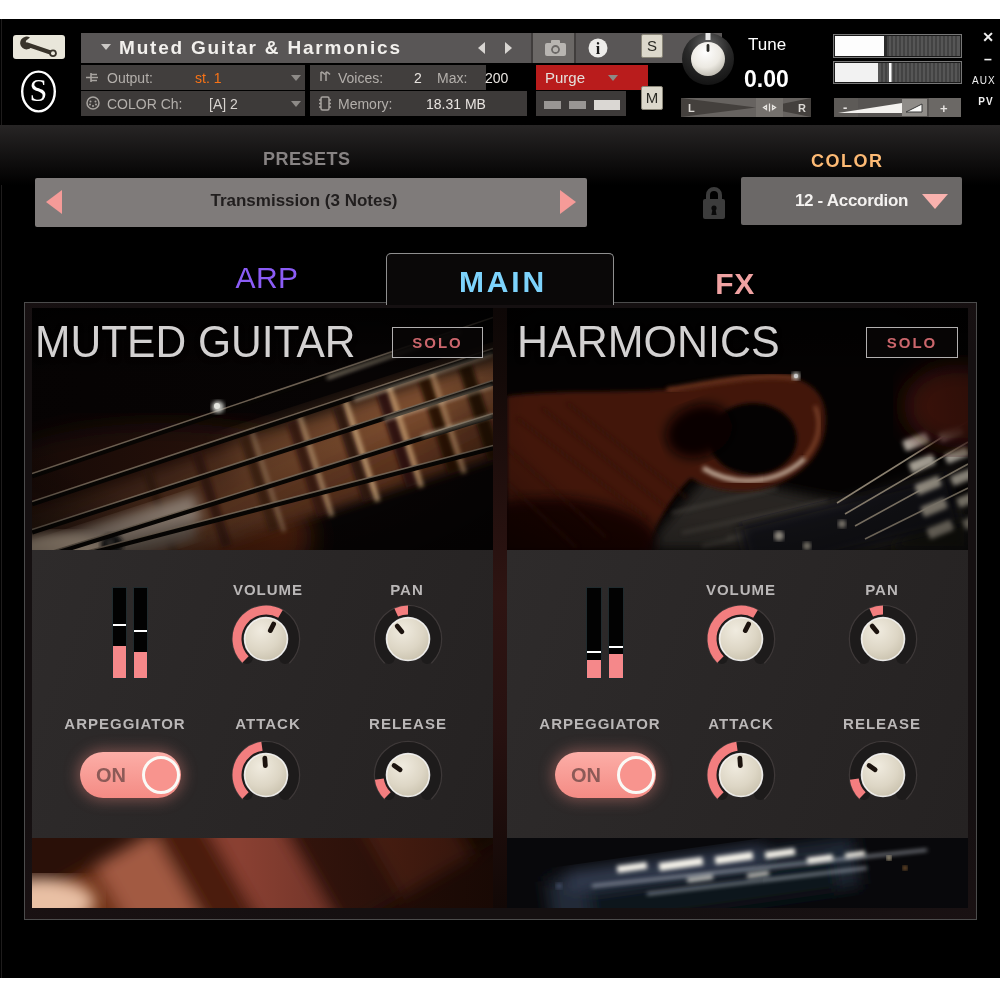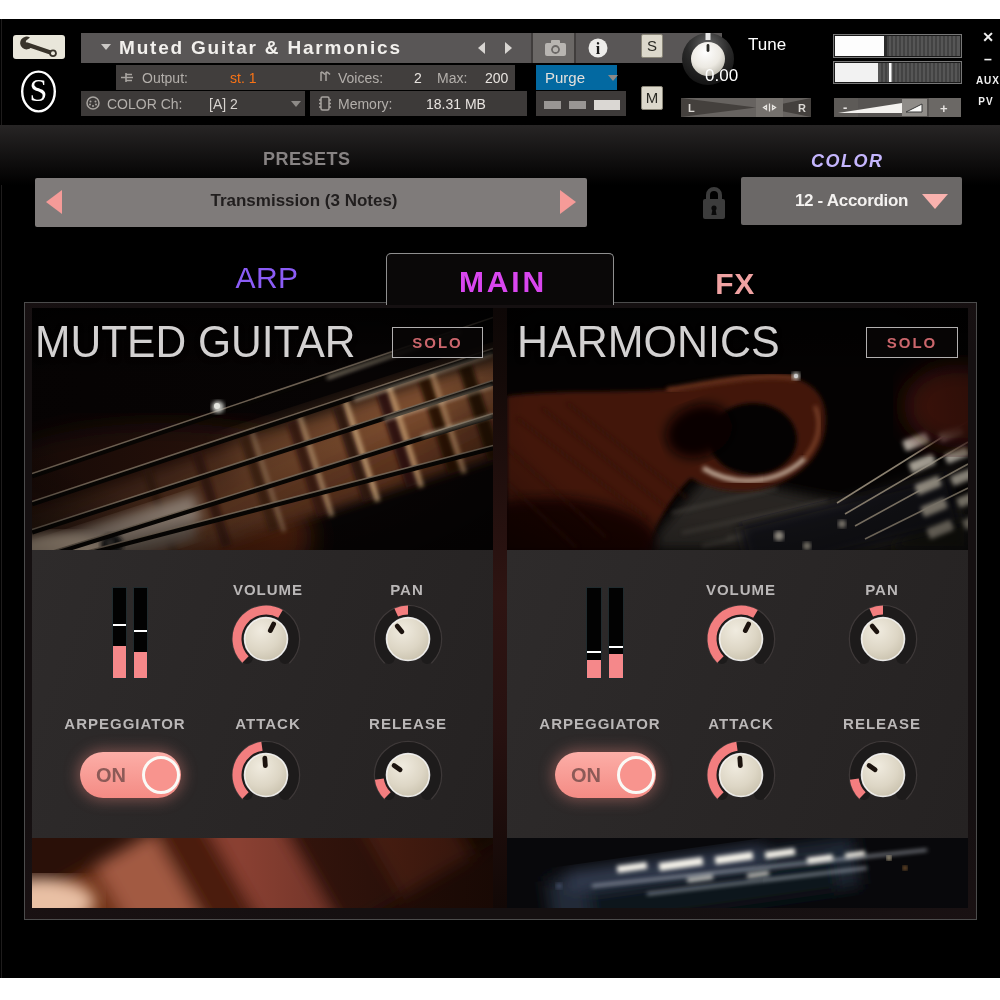--- a/index.html
+++ b/index.html
@@ -52,38 +52,38 @@
           </svg>
     </div>
     <div class="abs" style="left:502px;top:0;width:43px;height:30px;">
       <svg width="43" height="30" viewBox="0 0 43 30">
             <circle cx="15" cy="15" r="9.5" fill="#edecea"></circle>
             <text x="15" y="20.5" font-family="Liberation Serif,serif" font-size="16" font-weight="bold" fill="#1a1a1a" text-anchor="middle">i</text>
           </svg>
     </div>
   </div>
 
-  <div class="abs" style="left:81px;top:46px;width:224px;height:25px;background:#413e3d;margin-left:35px;">
+  <div class="abs" style="left:81px;top:46px;width:224px;height:25px;background:#413e3d;">
     <svg class="abs" style="left:4px;top:6px;" width="16" height="13" viewBox="0 0 16 13">
           <path d="M1 6.5 h5 M6 2 v9 M6 3.5 h6 M6 6.5 h7 M6 9.5 h6" stroke="#a8a4a0" stroke-width="1.6" fill="none"></path>
         </svg>
     <span class="abs" style="left:26px;top:5px;font-size:14px;color:#b3afab;">Output:</span>
     <span class="abs" style="left:114px;top:5px;font-size:14px;color:#f97316;">st. 1</span>
     <div class="abs" style="left:210px;top:10px;width:0;height:0;border-left:5px solid transparent;border-right:5px solid transparent;border-top:6px solid #8d8a87;"></div>
   </div>
-  <div class="abs" style="left:310px;top:46px;width:205px;height:25px;background:#413e3d;">
+  <div class="abs" style="left:310px;top:46px;width:176px;height:25px;background:#413e3d;">
     <svg class="abs" style="left:8px;top:5px;" width="14" height="15" viewBox="0 0 14 15">
           <path d="M3 2 v9 M3 2 c2 0 3 1.5 4 2.5 M8 2 v9 M8 2 c2 0 3 1.5 4 2.5" stroke="#a8a4a0" stroke-width="1.5" fill="none"></path>
         </svg>
     <span class="abs" style="left:28px;top:5px;font-size:14px;color:#b3afab;">Voices:</span>
     <span class="abs" style="left:104px;top:5px;font-size:14px;color:#e8e4e0;">2</span>
     <span class="abs" style="left:127px;top:5px;font-size:14px;color:#b3afab;">Max:</span>
     <span class="abs" style="left:169px;top:5px;font-size:14px;color:#e8e4e0;margin-left:6px;">200</span>
   </div>
-  <div class="abs" style="left:536px;top:46px;width:81px;height:25px;background:#0369a1;">
+  <div class="abs" style="left:536px;top:46px;width:112px;height:25px;background:#b91c1c;">
     <span class="abs" style="left:9px;top:4px;font-size:15px;color:#e4e0dc;">Purge</span>
     <div class="abs" style="left:72px;top:10px;width:0;height:0;border-left:5px solid transparent;border-right:5px solid transparent;border-top:6px solid #8d8a87;"></div>
   </div>
 
   <div class="abs" style="left:81px;top:72px;width:224px;height:25px;background:#3d3a39;">
     <svg class="abs" style="left:4px;top:5px;" width="16" height="14" viewBox="0 0 16 14">
           <circle cx="8" cy="7" r="6" fill="none" stroke="#a8a4a0" stroke-width="1.5"></circle>
           <circle cx="5.5" cy="5.5" r="1" fill="#a8a4a0"></circle>
           <circle cx="10.5" cy="5.5" r="1" fill="#a8a4a0"></circle>
           <circle cx="5" cy="8.5" r="1" fill="#a8a4a0"></circle>
@@ -123,21 +123,21 @@
             <stop offset=".6" stop-color="#ece9e2"></stop>
             <stop offset="1" stop-color="#b9b6ab"></stop>
           </radialGradient>
     </defs>
     <circle cx="28" cy="27" r="26" fill="url(#tkr)"></circle>
     <rect x="25.5" y="1" width="5" height="7" fill="#e8e8e8"></rect>
     <circle cx="28" cy="27" r="17" fill="url(#tkb)"></circle>
     <rect x="26.6" y="12" width="2.8" height="8" rx="1.4" fill="#2a2a26"></rect>
   </svg>
   <div class="abs" style="left:748px;top:16px;font-size:17px;color:#fff;">Tune</div>
-  <div class="abs" style="left:705px;top:47px;font-size:17px;color:#fff;">0.00</div>
+  <div class="abs" style="left:744px;top:47px;font-size:23px;color:#fff;font-weight:bold;">0.00</div>
 
   <div class="abs" style="left:681px;top:79px;width:130px;height:19px;background:#676360;">
     <svg width="130" height="19" viewBox="0 0 130 19">
       <path d="M0,0 L75,9.5 L0,19 Z" fill="#44403d"></path>
       <path d="M130,0 L83,9.5 L130,19 Z" fill="#44403d"></path>
       <rect x="75" y="0" width="27" height="19" fill="#75716d"></rect>
       <rect x="75" y="0" width="27" height="19" fill="#75716d"></rect>
       <path d="M88.5 5.5 v8 M85.5 7.5 l-3 2 3 2 z M91.5 7.5 l3 2 -3 2 z" stroke="#e8e5e1" stroke-width="1.3" fill="none"></path>
       <text x="7" y="14" font-size="11" font-weight="bold" fill="#dcd9d5">L</text>
       <text x="117" y="14" font-size="11" font-weight="bold" fill="#dcd9d5">R</text>
@@ -172,48 +172,48 @@
       <path d="M4,15 L68,5 L68,15 Z" fill="#f4f2ef"></path>
       <rect x="68" y="1" width="25" height="17" fill="#8f8c88"></rect>
       <path d="M72,14 L88,6 L88,14 Z" fill="#fafaf8" stroke="#3a3a3a" stroke-width="1"></path>
       <text x="9" y="14" font-size="13" font-weight="bold" fill="#e5e2df">-</text>
       <text x="106" y="14.5" font-size="13" font-weight="bold" fill="#e5e2df">+</text>
     </svg>
   </div>
 
   <div class="abs" style="left:978px;top:10px;width:20px;text-align:center;font-size:14px;font-weight:bold;color:#f0f0f0;">✕</div>
   <div class="abs" style="left:978px;top:32px;width:20px;text-align:center;font-size:14px;font-weight:bold;color:#f0f0f0;">–</div>
-  <div class="abs" style="left:972px;top:56px;width:28px;text-align:right;font-size:10px;font-weight:bold;letter-spacing:1px;color:#f0f0f0;">AUX</div>
+  <div class="abs" style="left:972px;top:56px;width:28px;text-align:left;font-size:10px;font-weight:normal;letter-spacing:1px;color:#f0f0f0;">AUX</div>
   <div class="abs" style="left:972px;top:77px;width:28px;text-align:center;font-size:10px;font-weight:bold;letter-spacing:1px;color:#f0f0f0;">PV</div>
 </div>
 
 <div class="abs" style="left:0;top:106px;width:1000px;height:60px;background:linear-gradient(#272525,#0a0909 75%,#000);"></div>
 <div class="abs" style="left:263px;top:130px;width:80px;text-align:center;font-size:18px;font-weight:bold;letter-spacing:0.5px;color:#878383;">PRESETS</div>
 <div class="abs" style="left:35px;top:159px;width:552px;height:49px;background:#7f7b7a;border-radius:2px;">
   <div class="abs" style="left:11px;top:12px;width:0;height:0;border-top:12px solid transparent;border-bottom:12px solid transparent;border-right:16px solid #f59b98;"></div>
   <div class="abs" style="left:525px;top:12px;width:0;height:0;border-top:12px solid transparent;border-bottom:12px solid transparent;border-left:16px solid #f59b98;"></div>
   <div class="abs" style="left:0;top:13px;width:538px;text-align:center;font-size:17px;font-weight:bold;color:#211e1e;">Transmission (3 Notes)</div>
 </div>
-<div class="abs" style="left:811px;top:132px;width:70px;text-align:center;font-size:18px;font-weight:bold;letter-spacing:1.5px;color:#c4b5fd;font-style:italic;">COLOR</div>
+<div class="abs" style="left:811px;top:132px;width:70px;text-align:center;font-size:18px;font-weight:bold;letter-spacing:1.5px;color:#fdba74;">COLOR</div>
 <div class="abs" style="left:700px;top:166px;width:28px;height:38px;">
   <svg width="28" height="36" viewBox="0 0 28 36">
         <path d="M8 16 v-6 a6 6 0 0 1 12 0 v6" fill="none" stroke="#3c3c3c" stroke-width="4"></path>
         <rect x="3" y="14" width="22px" height="20" rx="2" fill="#3c3c3c"></rect>
         <circle cx="14" cy="23" r="2.6" fill="#0a0a0a"></circle>
         <path d="M12.8 23 l-1.4 7 h5.2 l-1.4-7z" fill="#0a0a0a"></path>
       </svg>
 </div>
 <div class="abs" style="left:741px;top:158px;width:221px;height:48px;background:#6b6867;border-radius:2px;">
   <div class="abs" style="left:0;top:14px;width:221px;text-align:center;font-size:17px;font-weight:bold;letter-spacing:-0.3px;color:#f4f2f0;">12 - Accordion</div>
   <div class="abs" style="left:181px;top:17px;width:0;height:0;border-left:13px solid transparent;border-right:13px solid transparent;border-top:15px solid #f9b2ae;"></div>
 </div>
 
 <div class="abs" style="left:232px;top:242px;width:70px;text-align:center;font-size:30px;font-weight:normal;letter-spacing:0.5px;color:#8b5cf6;">ARP</div>
 <div class="abs" style="left:386px;top:234px;width:228px;height:52px;border:1px solid #8f8f8f;border-bottom:none;border-radius:5px 5px 0 0;background:#0a0808;z-index:5;">
-  <div class="abs" style="left:2px;top:11px;width:228px;text-align:center;font-size:30px;font-weight:bold;letter-spacing:2.8px;color:#d946ef;">MAIN</div>
+  <div class="abs" style="left:2px;top:11px;width:228px;text-align:center;font-size:30px;font-weight:bold;letter-spacing:2.8px;color:#7dd3fc;">MAIN</div>
 </div>
 <div class="abs" style="left:700px;top:248px;width:70px;text-align:center;font-size:30px;font-weight:bold;letter-spacing:0.5px;color:#f0a2a2;">FX</div>
 
 <div class="abs" id="mainpanel" style="left:24px;top:283px;width:953px;height:618px;border:1px solid #4c4c4c;background:radial-gradient(120% 100% at 50% 45%, #151011 55%, #241416 100%);">
 </div>
 
 <div class="abs" style="left:493px;top:289px;width:14px;height:600px;background:linear-gradient(#0d0706,#140a08 12%,#2e1412 48%,#271110 70%,#120806);"></div>
 
 <div class="abs" id="lp" style="left:32px;top:289px;width:461px;height:600px;">
   <div class="abs" style="left:0;top:0;width:461px;height:242px;overflow:hidden;">

